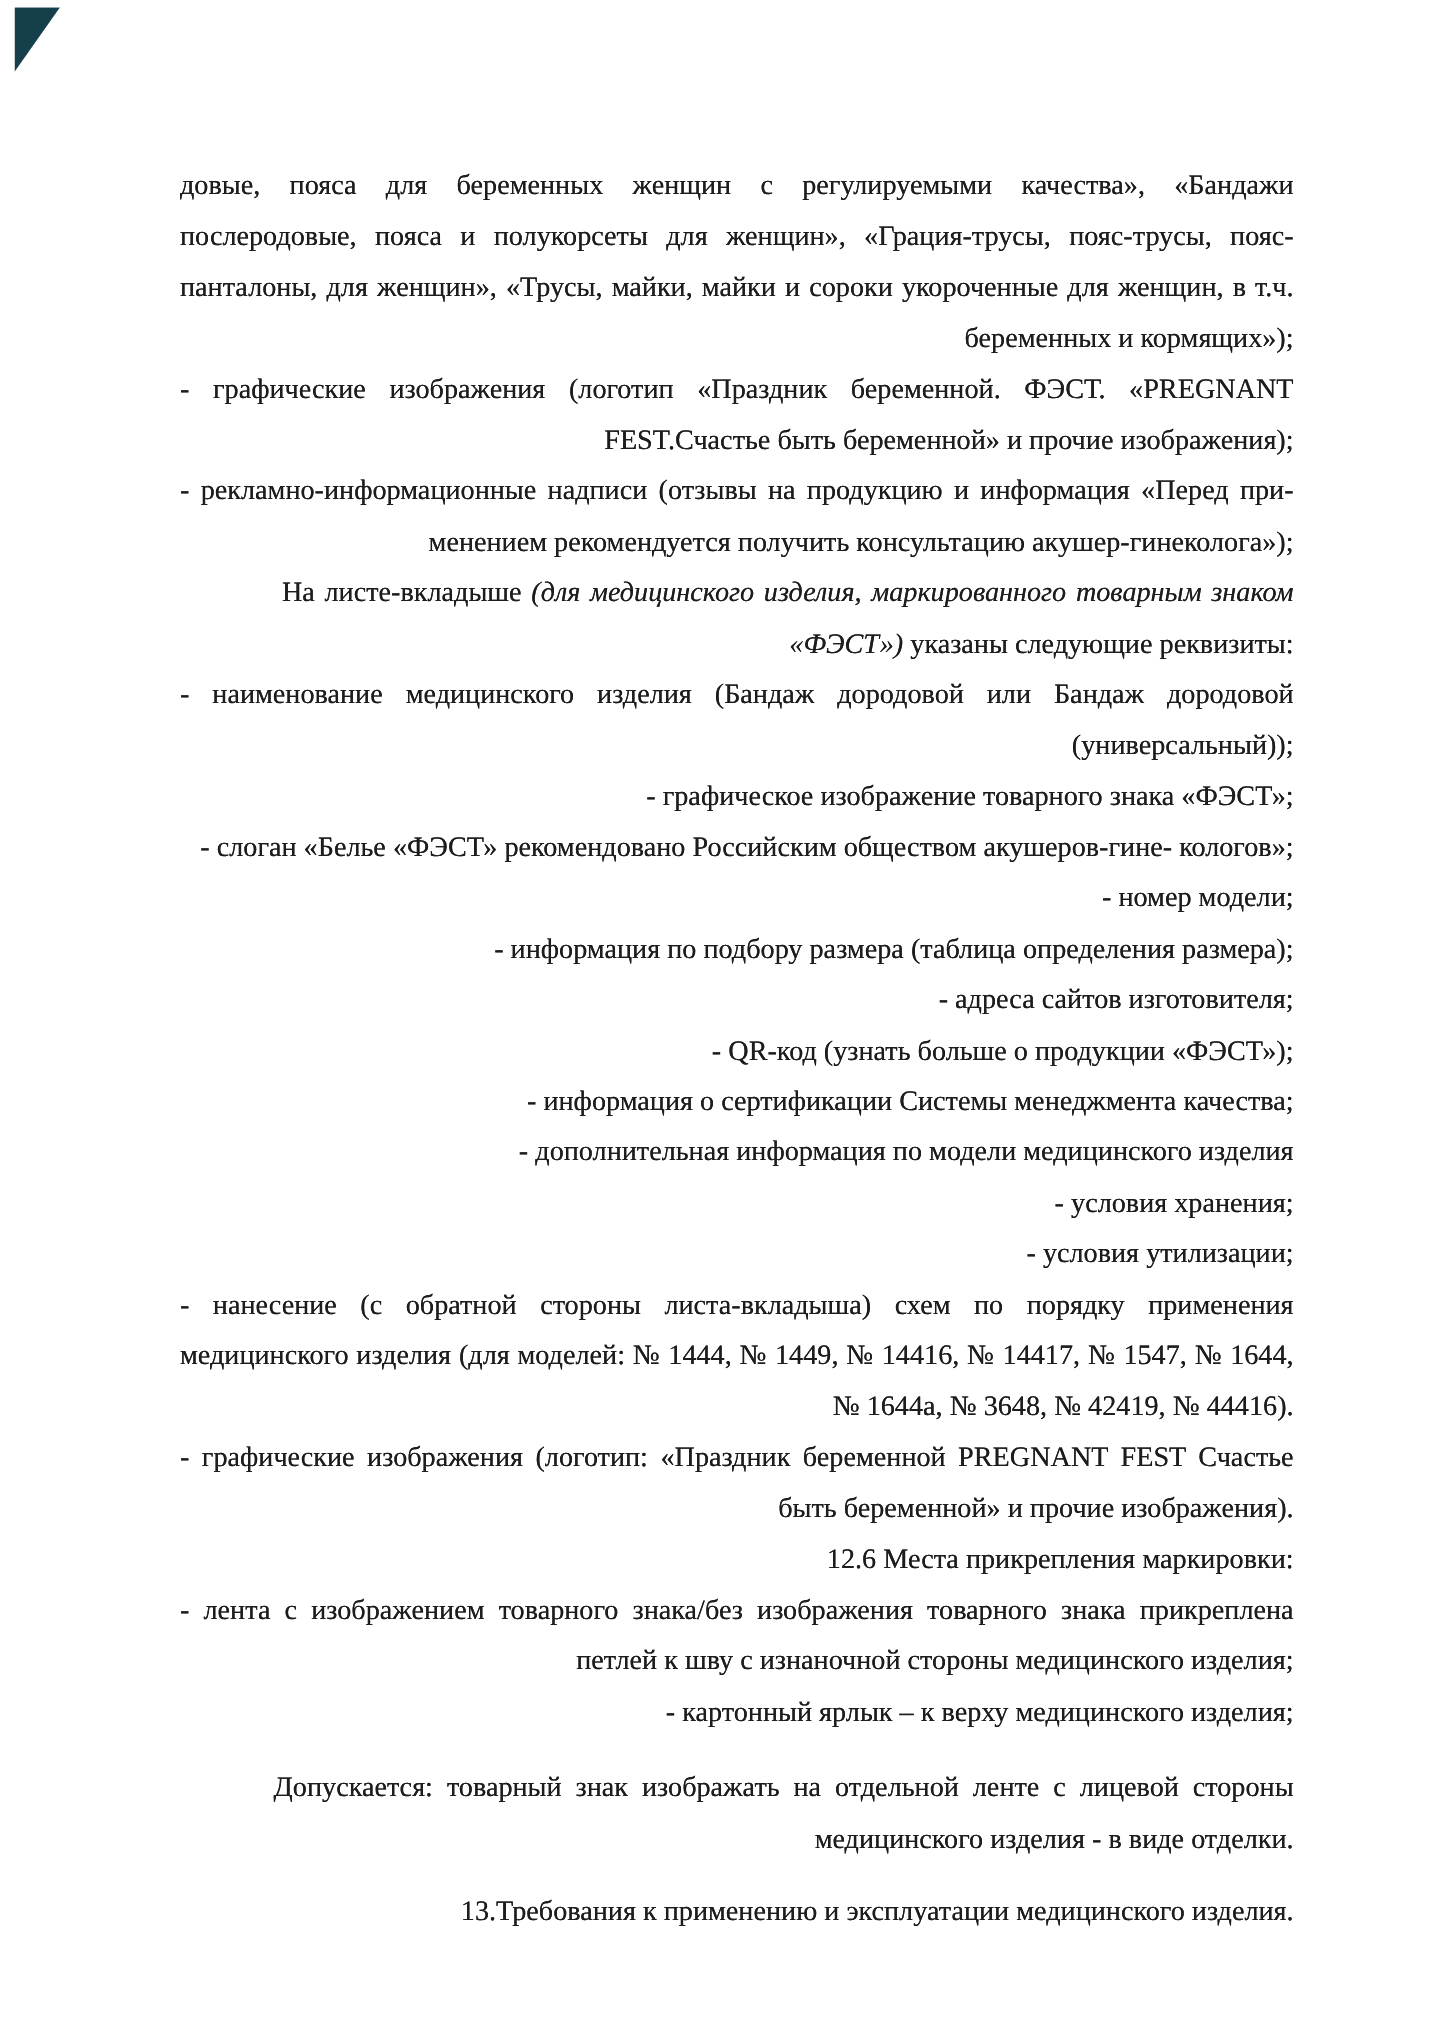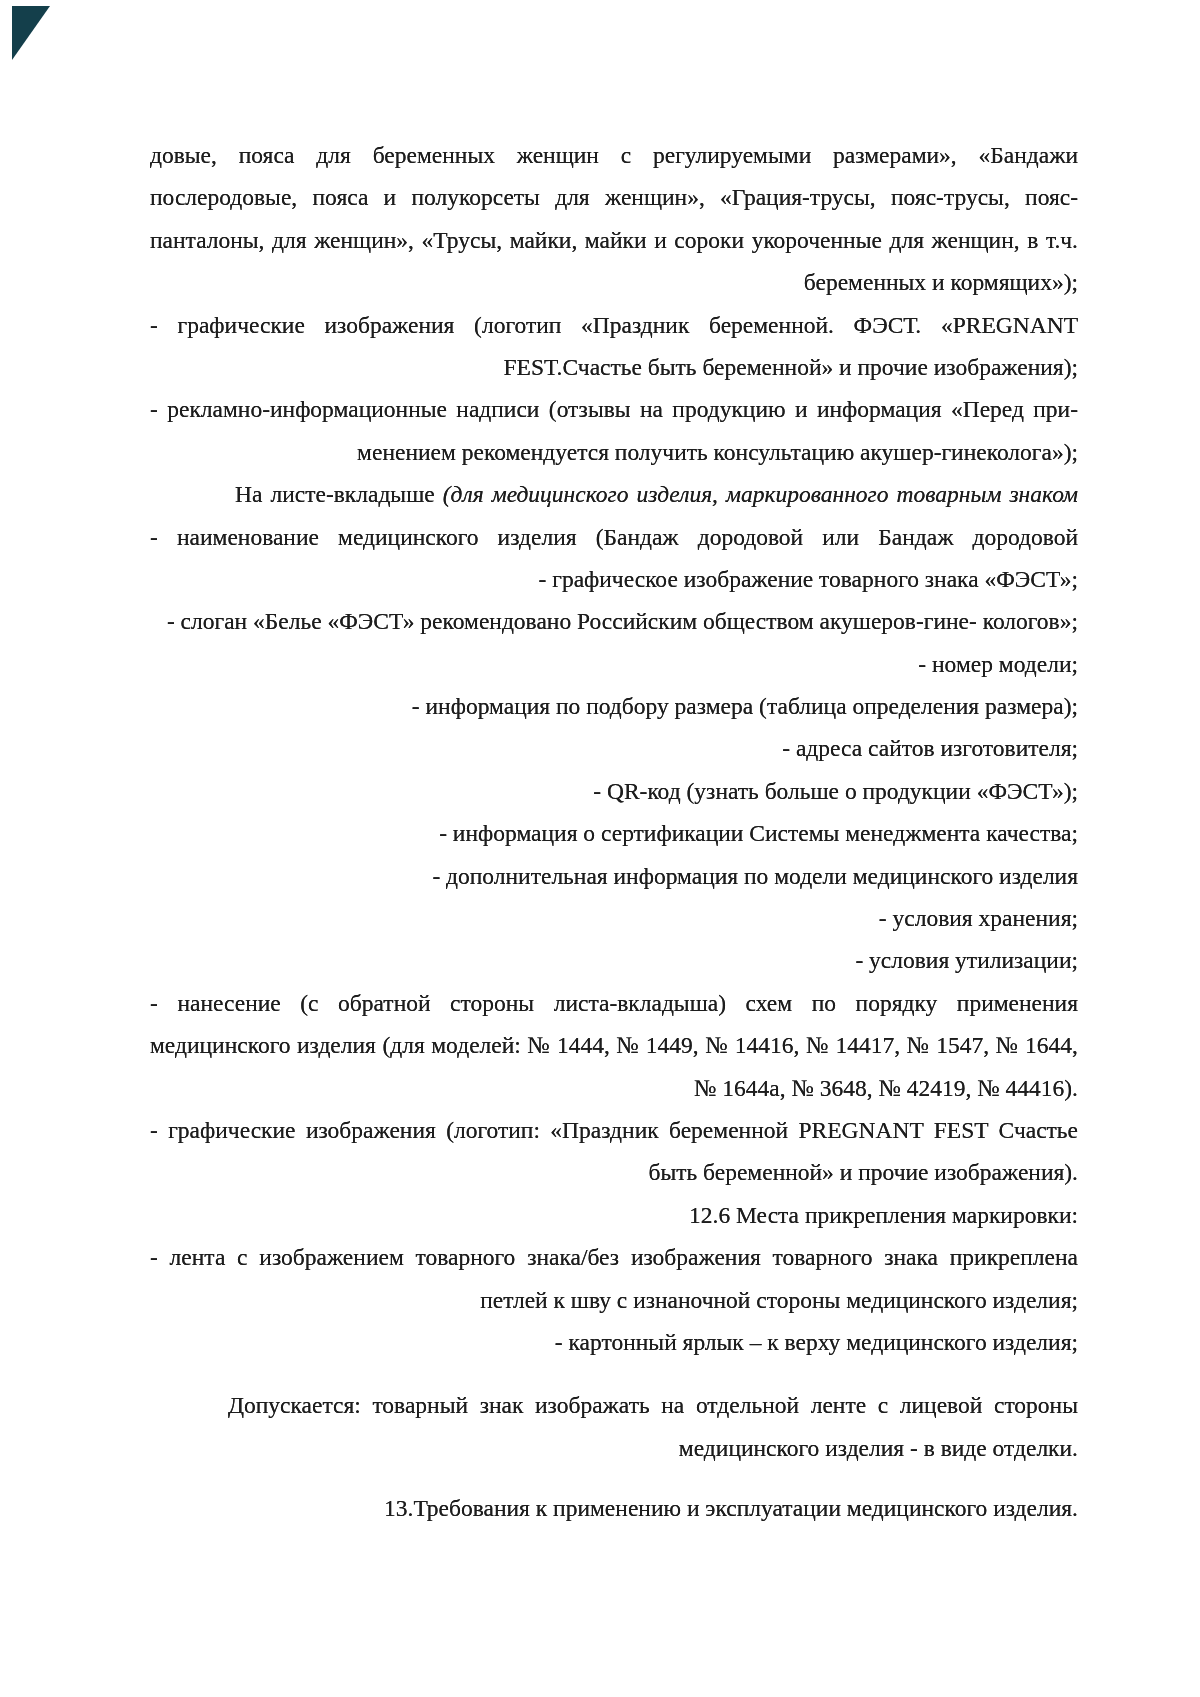--- a/index.html
+++ b/index.html
@@ -44,32 +44,34 @@
     background: #143f4b;
     clip-path: polygon(0 0, 100% 0, 0 100%);
   }
 </style>
 </head>
 <body>
 
 <div class="page">
   <div class="corner-artifact"></div>
 
-  <div class="line j">довые, пояса для беременных женщин с регулируемыми размерами», «Бандажи</div>
+  <div class="line j">довые, пояса для беременных женщин с регулируемыми качества», «Бандажи</div>
   <div class="line j">послеродовые, пояса и полукорсеты для женщин», «Грация-трусы, пояс-трусы, пояс-</div>
   <div class="line j">панталоны, для женщин», «Трусы, майки, майки и сороки укороченные для женщин, в т.ч.</div>
   <div class="line">беременных и кормящих»);</div>
   <div class="line j">- графические изображения (логотип «Праздник беременной. ФЭСТ. «PREGNANT</div>
   <div class="line">FEST.Счастье быть беременной» и прочие изображения);</div>
   <div class="line j">- рекламно-информационные надписи (отзывы на продукцию и информация «Перед при-</div>
   <div class="line">менением рекомендуется получить консультацию акушер-гинеколога»);</div>
 
   <div class="line j indent-lg"><span class="b">На листе-вкладыше</span><span class="i"> (для медицинского изделия, маркированного товарным знаком</span></div>
+  <div class="line"><span class="i">«ФЭСТ»)</span><span> указаны следующие реквизиты:</span></div>
 
   <div class="line j">- наименование медицинского изделия (Бандаж дородовой или Бандаж дородовой</div>
+  <div class="line">(универсальный));</div>
   <div class="line">- графическое изображение товарного знака «ФЭСТ»;</div>
   <div class="line">- слоган «Белье «ФЭСТ» рекомендовано Российским обществом акушеров-гине- кологов»;</div>
   <div class="line">- номер модели;</div>
   <div class="line">- информация по подбору размера (таблица определения размера);</div>
   <div class="line">- адреса сайтов изготовителя;</div>
   <div class="line">- QR-код (узнать больше о продукции «ФЭСТ»);</div>
   <div class="line">- информация о сертификации Системы менеджмента качества;</div>
   <div class="line">- дополнительная информация по модели медицинского изделия</div>
   <div class="line">- условия хранения;</div>
   <div class="line">- условия утилизации;</div>

